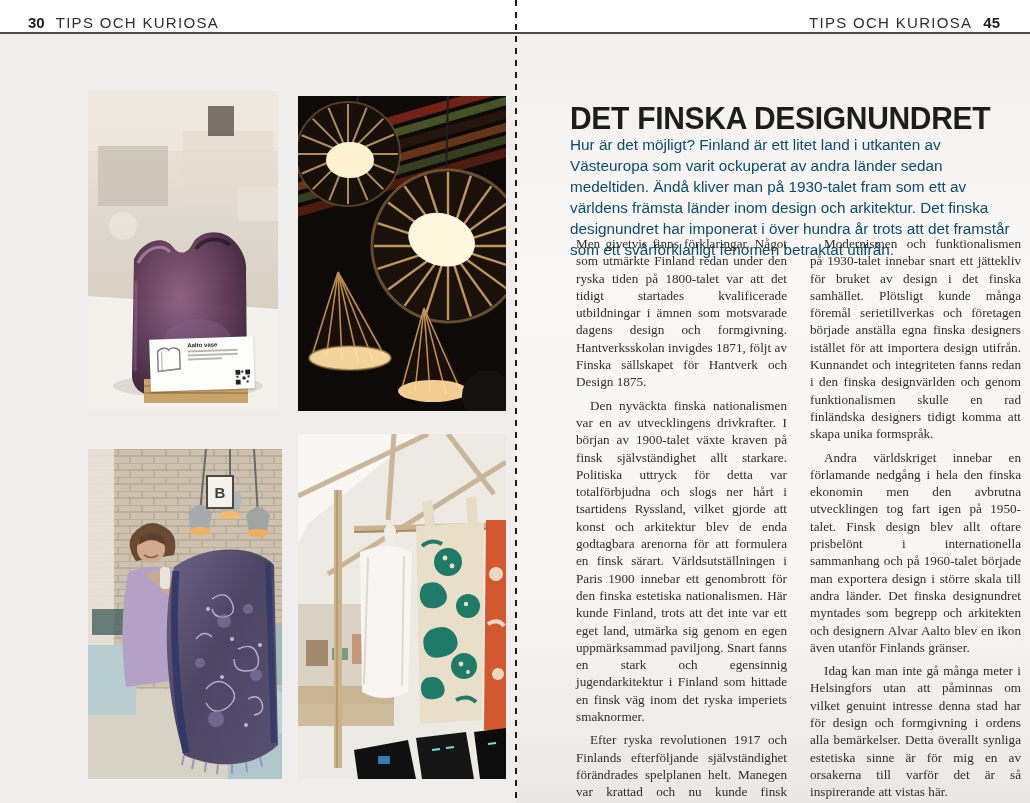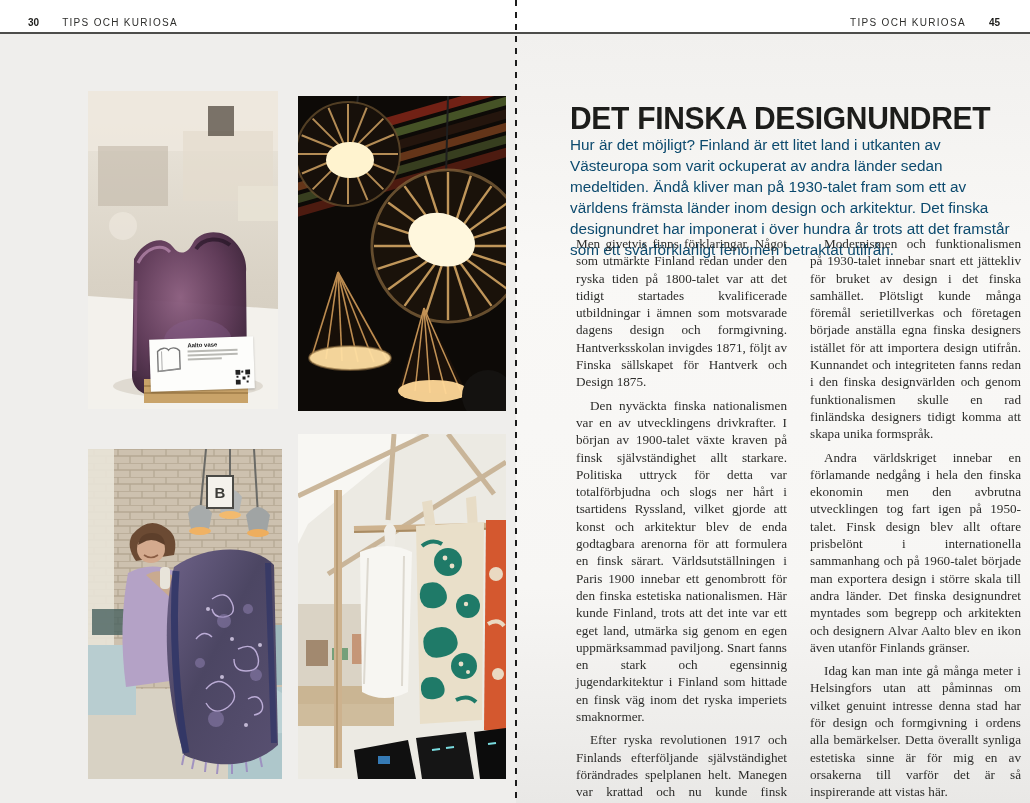--- a/index.html
+++ b/index.html
@@ -1,20 +1,20 @@
 <!DOCTYPE html>
 <html lang="sv"><head>
 <meta charset="utf-8">
 <style>
   html,body{margin:0;padding:0;background:#ffffff;}
   .spread{position:relative;width:1030px;height:803px;background:#ffffff;overflow:hidden;
           font-family:"Liberation Sans",sans-serif;}
   
-  .running-head{position:absolute;top:14px;height:16px;font-size:10px;letter-spacing:1.3px;
-                color:#2e2e2c;display:flex;align-items:center;gap:23px;}
+  .running-head{position:absolute;top:14px;height:16px;font-size:15px;letter-spacing:1.3px;
+                color:#2e2e2c;display:flex;align-items:center;gap:11px;}
   .running-head .pagenum{font-weight:bold;letter-spacing:0;color:#1d1d1b;}
   .head-left{left:28px;}
   .head-right{right:30px;}
   .head-rule{position:absolute;left:0;top:32px;width:1030px;height:2px;background:#4d4d4b;}
   
   .page-left-bg{position:absolute;left:0;top:34px;width:516px;height:769px;background:#efeeec;}
   .page-right-bg{position:absolute;left:516px;top:34px;width:514px;height:769px;
                  background:linear-gradient(#f1f0ee 0%,#f9f8f6 30%,#f7f6f4 72%,#e9e8e6 100%);}
   .spine{position:absolute;left:515px;top:0;width:2px;height:803px;
          background:repeating-linear-gradient(to bottom,#1c1c1c 0 6px,transparent 6px 12px);}

